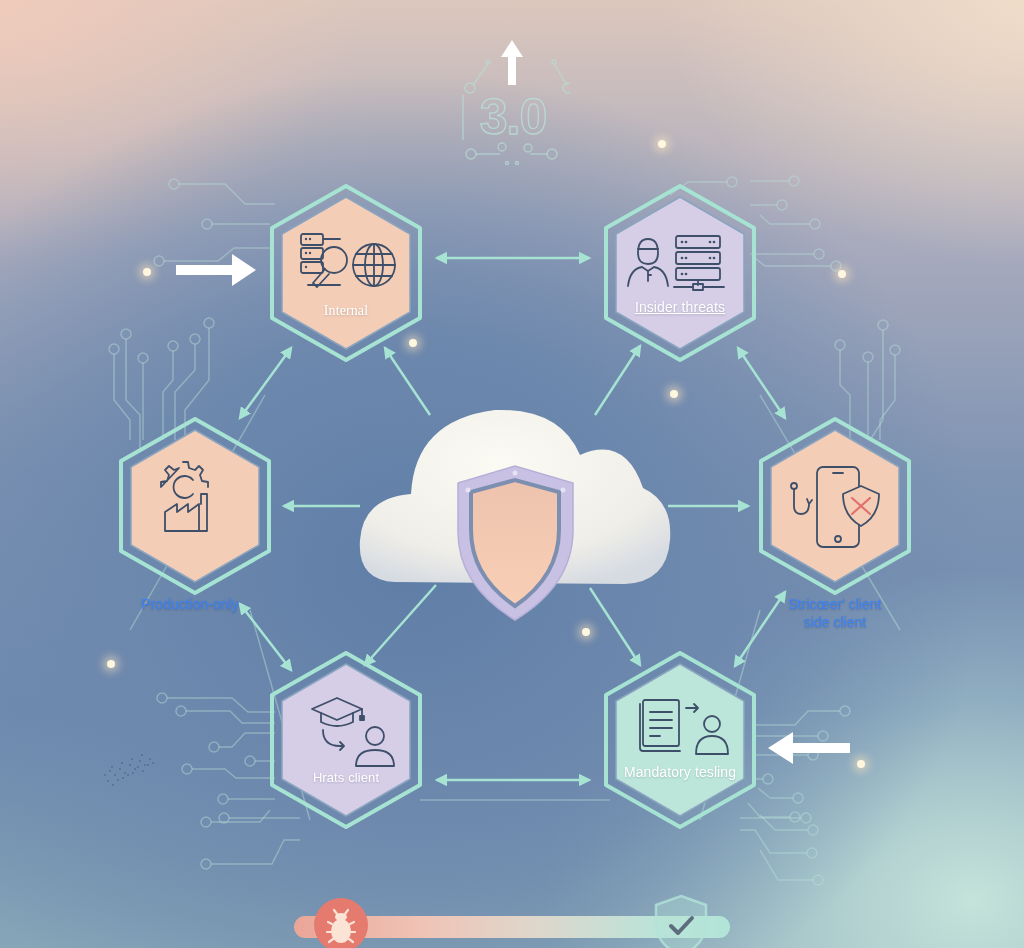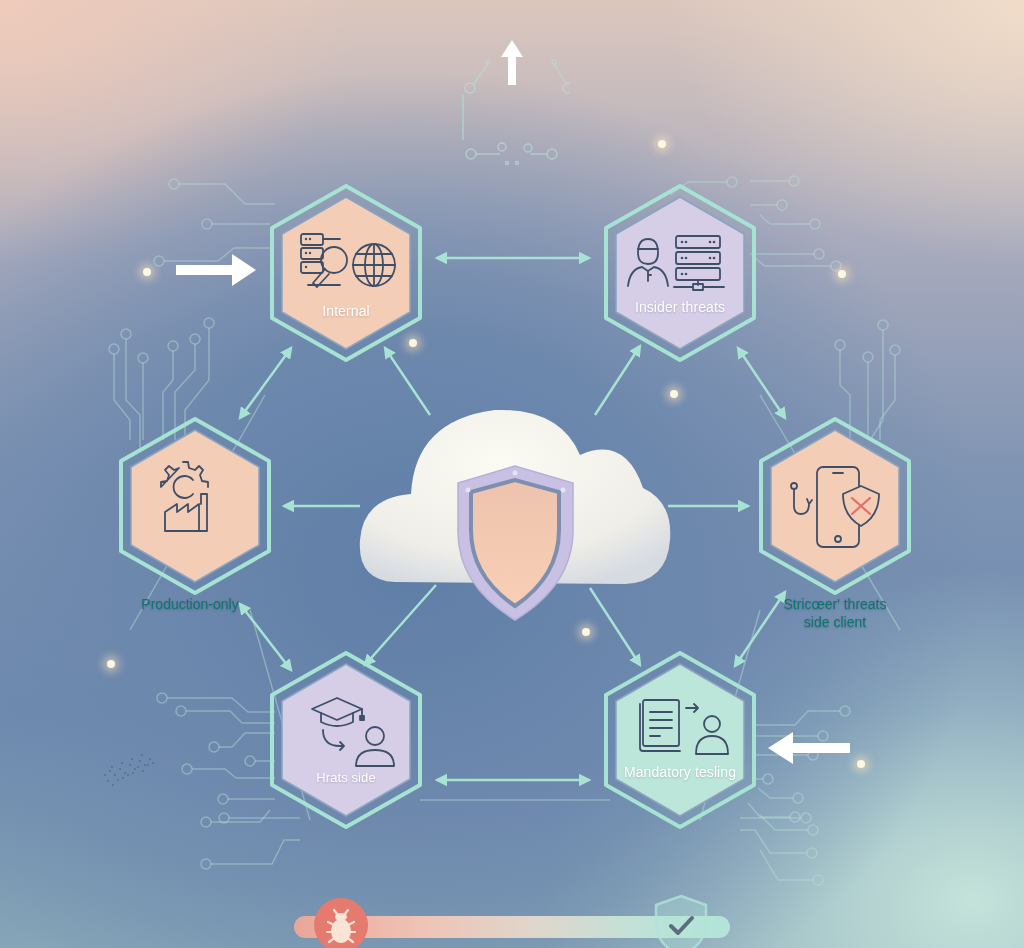--- a/index.html
+++ b/index.html
@@ -15,21 +15,21 @@
   }
   .layer { position: absolute; left: 0; top: 0; width: 1024px; height: 948px; }
   .hex-wrap { position: absolute; width: 160px; height: 180px; }
   .hex-svg { position: absolute; left: 0; top: 0; }
   .hex-label {
     position: absolute; left: 0; width: 100%; text-align: center;
     color: #ffffff; font-size: 14px; letter-spacing: 0.1px;
     text-shadow: 0 1px 2px rgba(60,70,100,0.25);
   }
   .outside-label {
-    position: absolute; text-align: center; color: #0f766e; font-size: 14px; line-height: 18px;
+    position: absolute; text-align: center; color: #3b82f6; font-size: 14px; line-height: 18px;
     text-shadow: 0 1px 2px rgba(40,50,80,0.35);
   }
   .glow {
     position: absolute; width: 8px; height: 8px; border-radius: 50%;
     background: #fff6e0; box-shadow: 0 0 8px 4px rgba(255,230,190,0.55);
   }
   .white-arrow { position: absolute; }
   .version-badge { position: absolute; }
   .progress-track {
     position: absolute; left: 294px; top: 916px; width: 436px; height: 22px; border-radius: 11px;
@@ -180,23 +180,24 @@
       <circle cx="16" cy="119" r="5"></circle>
         <path d="M21 119 H45"></path>
         <circle cx="47" cy="112" r="4"></circle>
       <circle cx="97" cy="119" r="5"></circle>
         <path d="M92 119 H75"></path>
         <circle cx="73" cy="113" r="4"></circle>
       <circle cx="52" cy="128" r="1.5"></circle>
         <circle cx="62" cy="128" r="1.5"></circle>
     </g>
   </svg>
-</div>
-
-<div class="hex-wrap" style="left:266px;top:183px;">
+  <div style="position:absolute;left:8px;top:53px;width:100px;text-align:center;font-size:50px;font-weight:bold;color:transparent;-webkit-text-stroke:1.4px rgba(184,221,212,0.85);letter-spacing:-1px;">3.0</div>
+</div>
+
+<div class="hex-wrap" style="left:266px;top:183px;font-family:Liberation Serif, serif;">
   <svg class="hex-svg" width="160" height="180" viewBox="0 0 160 180">
     <polygon points="80,3 154,45 154,135 80,177 6,135 6,45" fill="none" stroke="#a6e3d3" stroke-width="4" stroke-linejoin="round"></polygon>
     <polygon points="80,14 144,51 144,129 80,166 16,129 16,51" fill="#f4cdb6" stroke="#8aa4bf" stroke-width="1.5" stroke-linejoin="round"></polygon>
   </svg>
   <svg style="position:absolute;left:32px;top:48px;" width="100" height="64" viewBox="0 0 100 64">
     <g fill="none" stroke="#3e4f6a" stroke-width="1.8" stroke-linecap="round" stroke-linejoin="round">
       <rect x="3" y="3" width="22" height="11" rx="2"></rect>
         <rect x="3" y="17" width="22" height="11" rx="2"></rect>
         <rect x="3" y="31" width="22" height="11" rx="2"></rect>
       <path d="M25 8 H42"></path>
@@ -245,21 +246,21 @@
         <circle cx="84" cy="11" r="1.3"></circle>
         <circle cx="88" cy="11" r="1.3"></circle>
       <circle cx="56" cy="27" r="1.3"></circle>
         <circle cx="60" cy="27" r="1.3"></circle>
         <circle cx="84" cy="27" r="1.3"></circle>
         <circle cx="88" cy="27" r="1.3"></circle>
       <circle cx="56" cy="43" r="1.3"></circle>
         <circle cx="60" cy="43" r="1.3"></circle>
       </g>
   </svg>
-  <div class="hex-label" style="top:116px;">Insider threats</div>
+  <div class="hex-label" style="top:116px;text-decoration:underline;">Insider threats</div>
 </div>
 
 <div class="hex-wrap" style="left:115px;top:416px;">
   <svg class="hex-svg" width="160" height="180" viewBox="0 0 160 180">
     <polygon points="80,3 154,45 154,135 80,177 6,135 6,45" fill="none" stroke="#a6e3d3" stroke-width="4" stroke-linejoin="round"></polygon>
     <polygon points="80,14 144,51 144,129 80,166 16,129 16,51" fill="#f4cdb6" stroke="#8aa4bf" stroke-width="1.5" stroke-linejoin="round"></polygon>
   </svg>
   <svg style="position:absolute;left:40px;top:40px;" width="70" height="84" viewBox="0 0 70 84">
     <g fill="none" stroke="#3e4f6a" stroke-width="1.8" stroke-linecap="round" stroke-linejoin="round">
       <path d="M28 6 L33 6 L34 12 L40 14 L44 10 L48 14 L45 19 L47 25 L53 26 L53 31 M6 31 L6 26 L12 25 L14 19 L10 14 L14 10 L19 14 L24 12 Z"></path>
@@ -282,41 +283,41 @@
         <path d="M9 25 V42 Q9 50 16 50 Q24 50 24 40 M22 35 L24 40 L27 36"></path>
       <rect x="32" y="3" width="42" height="80" rx="6"></rect>
         <path d="M48 9 H58"></path>
         <circle cx="53" cy="75" r="3"></circle>
       <path d="M76 22 L94 30 Q94 52 76 62 Q58 52 58 30 Z" fill="#f4cdb6"></path>
     </g>
     <path d="M67 34 L85 50 M85 34 L67 50" stroke="#e1706c" stroke-width="2.2" stroke-linecap="round"></path>
   </svg>
 </div>
 <div class="outside-label" style="left:755px;top:595px;width:160px;">
-  <div>Stricœer' threats</div>
+  <div>Stricœer' client</div>
   <div>side client</div>
 </div>
 
 <div class="hex-wrap" style="left:266px;top:650px;">
   <svg class="hex-svg" width="160" height="180" viewBox="0 0 160 180">
     <polygon points="80,3 154,45 154,135 80,177 6,135 6,45" fill="none" stroke="#a6e3d3" stroke-width="4" stroke-linejoin="round"></polygon>
     <polygon points="80,14 144,51 144,129 80,166 16,129 16,51" fill="#d6cde6" stroke="#8aa4bf" stroke-width="1.5" stroke-linejoin="round"></polygon>
   </svg>
   <svg style="position:absolute;left:44px;top:44px;" width="90" height="76" viewBox="0 0 90 76">
     <g fill="none" stroke="#3e4f6a" stroke-width="1.8" stroke-linecap="round" stroke-linejoin="round">
       <path d="M2 15 L27 4 L52 15 L27 26 Z"></path>
         <path d="M11 19 V28 Q27 36 43 28 V19"></path>
         <path d="M52 15 V22"></path>
         <rect x="50" y="22" width="4" height="4" fill="#3e4f6a"></rect>
       <path d="M13 36 Q13 52 30 52 L34 52 M30 48 L34 52 L30 56"></path>
       <circle cx="65" cy="42" r="9"></circle>
         <path d="M46 72 Q46 56 65 56 Q84 56 84 72 Z"></path>
     </g>
   </svg>
-  <div class="hex-label" style="top:120px;font-size:13px;">Hrats side</div>
+  <div class="hex-label" style="top:120px;font-size:13px;">Hrats client</div>
 </div>
 
 <div class="hex-wrap" style="left:600px;top:650px;">
   <svg class="hex-svg" width="160" height="180" viewBox="0 0 160 180">
     <polygon points="80,3 154,45 154,135 80,177 6,135 6,45" fill="none" stroke="#a6e3d3" stroke-width="4" stroke-linejoin="round"></polygon>
     <polygon points="80,14 144,51 144,129 80,166 16,129 16,51" fill="#bde6da" stroke="#8aa4bf" stroke-width="1.5" stroke-linejoin="round"></polygon>
   </svg>
   <svg style="position:absolute;left:38px;top:48px;" width="100" height="60" viewBox="0 0 100 60">
     <g fill="none" stroke="#3e4f6a" stroke-width="1.8" stroke-linecap="round" stroke-linejoin="round">
       <rect x="5" y="2" width="36" height="46" rx="2"></rect>

